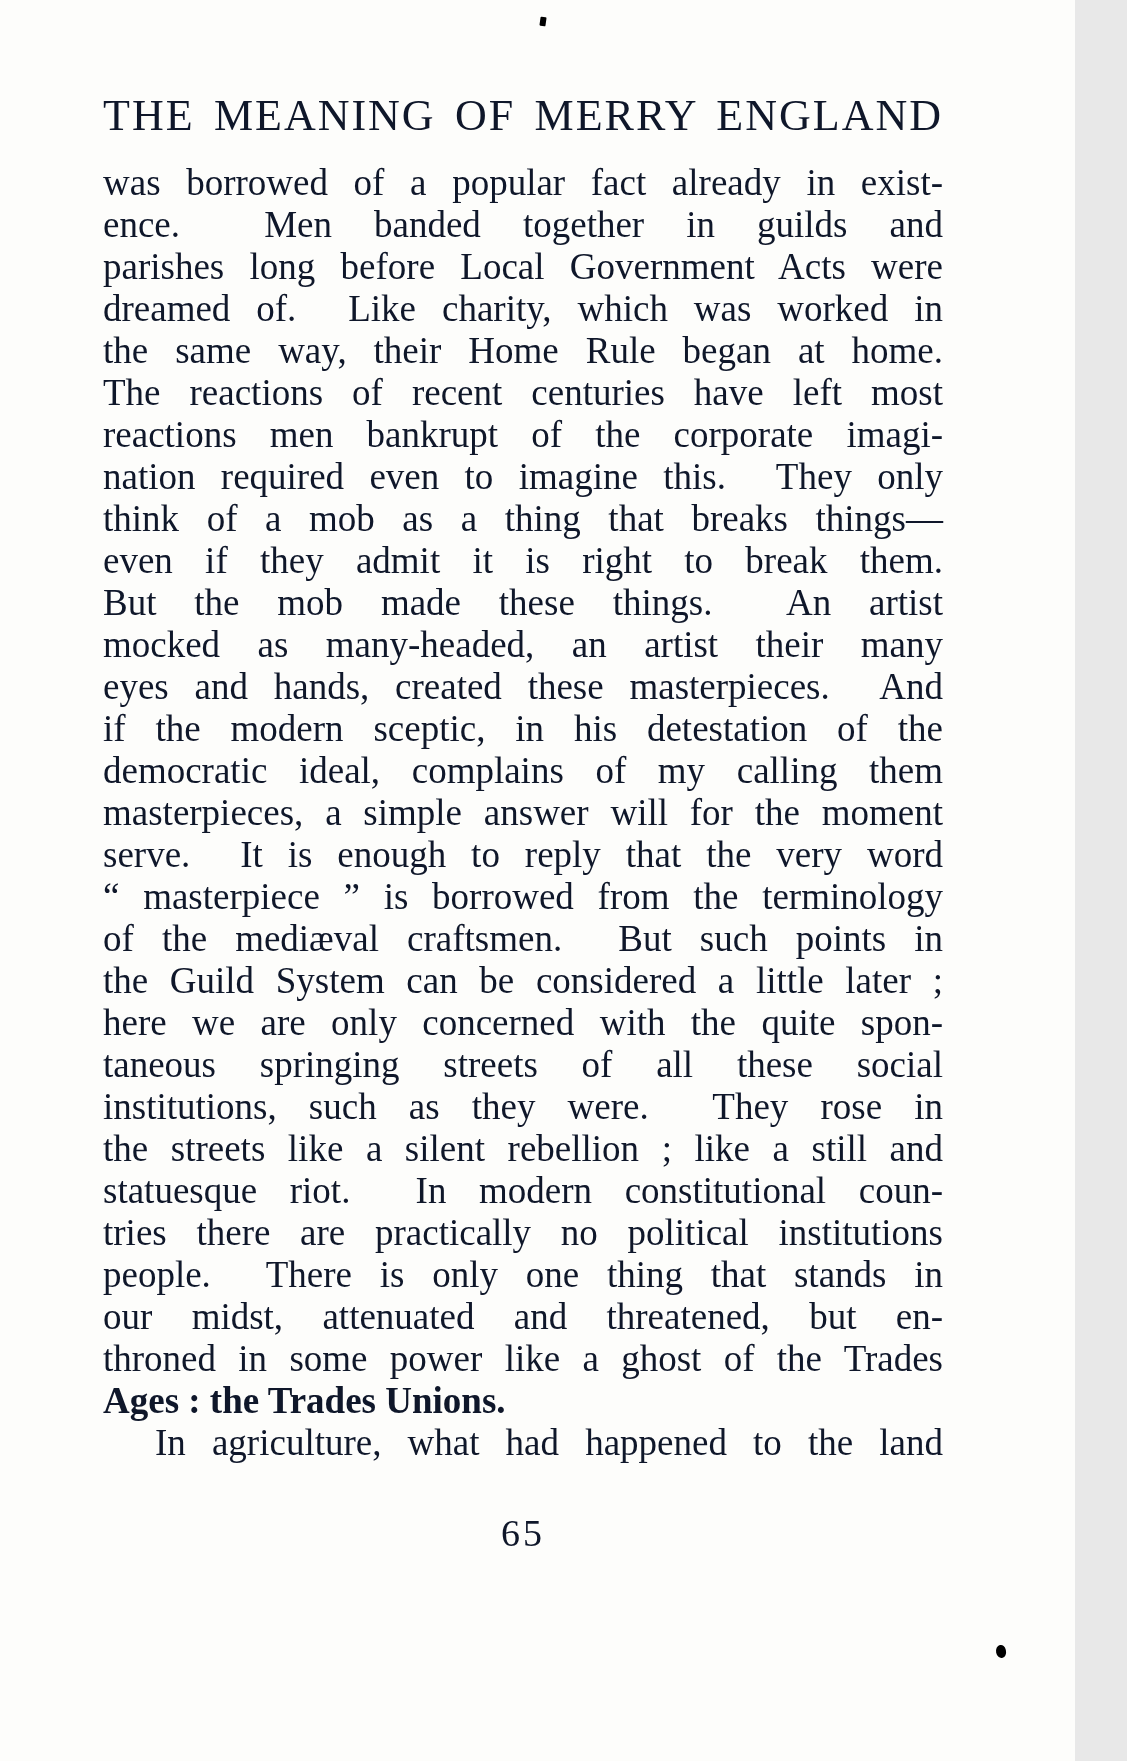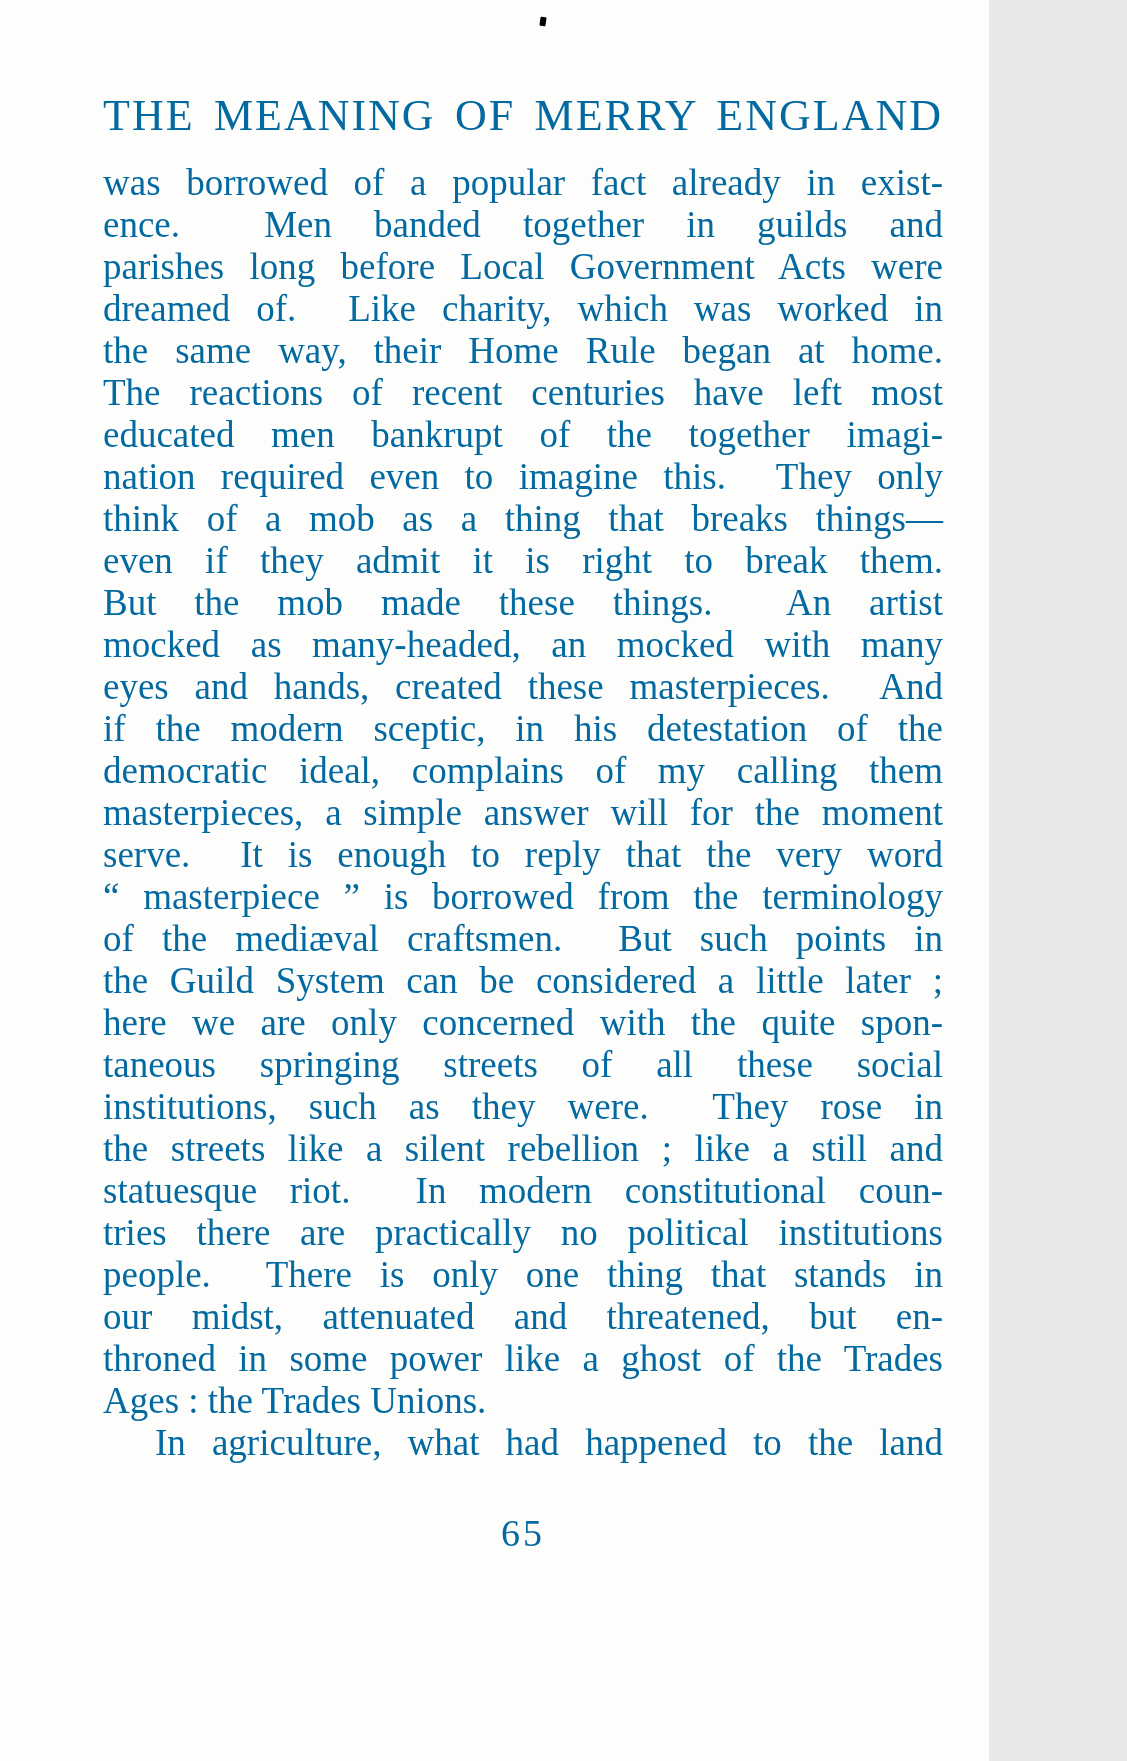--- a/index.html
+++ b/index.html
@@ -2,24 +2,24 @@
 <html><head>
 <meta charset="utf-8">
 <style>
   html, body {
     margin: 0;
     padding: 0;
     background: #e8e8e8;
   }
   .page {
     position: relative;
-    width: 989px;
+    width: 1075px;
     height: 1761px;
     background: #fdfdfb;
-    color: #0369a1;
+    color: #0f172a;
     font-family: "Liberation Serif", "DejaVu Serif", serif;
     overflow: hidden;
   }
   .running-header {
     position: absolute;
     left: 103px;
     top: 92px;
     width: 840px;
     font-size: 44px;
     line-height: 48px;
@@ -37,20 +37,21 @@
   .line {
     height: 42px;
     line-height: 42px;
     font-size: 37px;
     text-align: justify;
     text-align-last: justify;
   }
   .line.left {
     text-align: center;
     text-align-last: left;
+    font-weight: bold;
   }
   .line.indent {
     text-indent: 52px;
   }
   .page-number {
     position: absolute;
     left: 103px;
     top: 1512px;
     width: 840px;
     font-size: 38px;
@@ -85,26 +86,26 @@
 <div class="page">
   <div class="speck speck-top"></div>
   <div class="running-header">THE MEANING OF MERRY ENGLAND</div>
   <div class="body-text">
       <div class="line">was borrowed of a popular fact already in exist-</div>
       <div class="line">ence.&nbsp; Men banded together in guilds and</div>
       <div class="line">parishes long before Local Government Acts were</div>
       <div class="line">dreamed of.&nbsp; Like charity, which was worked in</div>
       <div class="line">the same way, their Home Rule began at home.</div>
       <div class="line">The reactions of recent centuries have left most</div>
-      <div class="line">educated men bankrupt of the together imagi-</div>
+      <div class="line">reactions men bankrupt of the corporate imagi-</div>
       <div class="line">nation required even to imagine this.&nbsp; They only</div>
       <div class="line">think of a mob as a thing that breaks things—</div>
       <div class="line">even if they admit it is right to break them.</div>
       <div class="line">But the mob made these things.&nbsp; An artist</div>
-      <div class="line">mocked as many-headed, an mocked with many</div>
+      <div class="line">mocked as many-headed, an artist their many</div>
       <div class="line">eyes and hands, created these masterpieces.&nbsp; And</div>
       <div class="line">if the modern sceptic, in his detestation of the</div>
       <div class="line">democratic ideal, complains of my calling them</div>
       <div class="line">masterpieces, a simple answer will for the moment</div>
       <div class="line">serve.&nbsp; It is enough to reply that the very word</div>
       <div class="line">“ masterpiece ” is borrowed from the terminology</div>
       <div class="line">of the mediæval craftsmen.&nbsp; But such points in</div>
       <div class="line">the Guild System can be considered a little later ;</div>
       <div class="line">here we are only concerned with the quite spon-</div>
       <div class="line">taneous springing streets of all these social</div>

